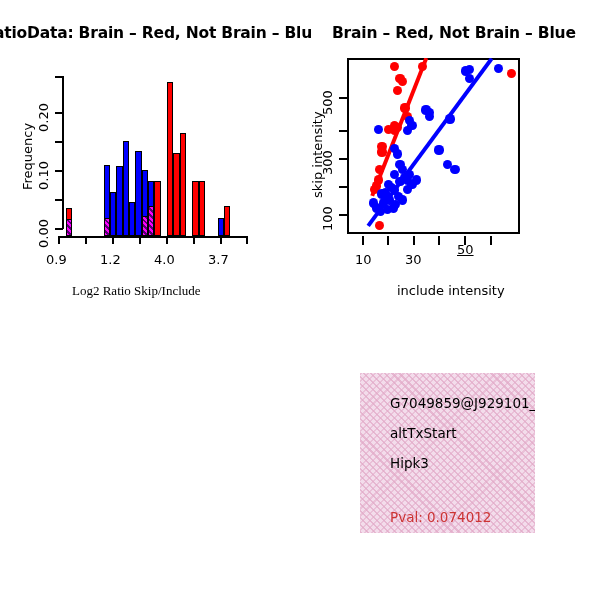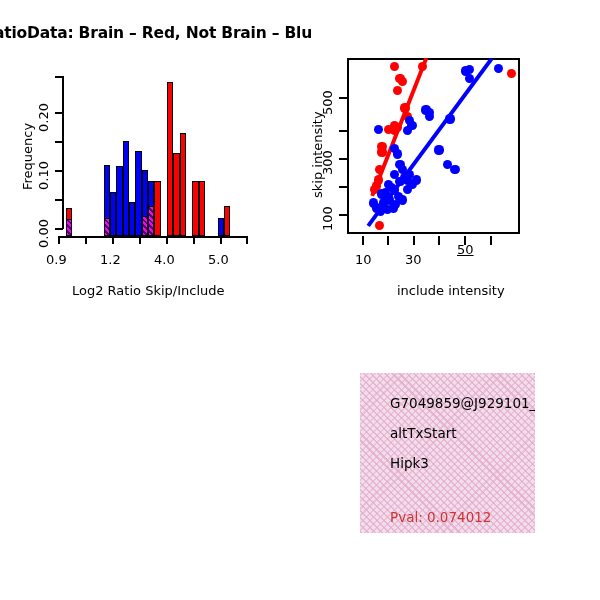--- a/index.html
+++ b/index.html
@@ -43,21 +43,21 @@
 </head>
 <body>
 
 <div class="page">
 
   <div class="panel" style="left:0;top:0;width:300px;height:300px;">
     <div class="ptitle" style="left:-6px;top:24px;">atioData: Brain – Red, Not Brain – Blu</div>
 
     <div class="ylab-rot" style="left:20px;top:190px;">Frequency</div>
 
-    <div class="axistitle" style="left:72px;top:283px;">Log2 Ratio Skip/Include</div>
+    <div class="axistitle" style="left:72px;top:283px;font-family:Liberation Serif, serif;">Log2 Ratio Skip/Include</div>
 
     <div class="axisline" style="left:62px;top:76px;width:2.2px;height:153px;"></div>
     <div class="tick" style="left:55px;top:228px;width:8px;height:2.2px;"></div>
     <div class="tick" style="left:55px;top:199px;width:8px;height:2.2px;"></div>
     <div class="tick" style="left:55px;top:170px;width:8px;height:2.2px;"></div>
     <div class="tick" style="left:55px;top:141px;width:8px;height:2.2px;"></div>
     <div class="tick" style="left:55px;top:112px;width:8px;height:2.2px;"></div>
     <div class="tick" style="left:55px;top:76px;width:8px;height:2.2px;"></div>
     <div class="ylab-rot" style="left:36px;top:248px;">0.00</div>
     <div class="ylab-rot" style="left:36px;top:190px;">0.10</div>
@@ -68,21 +68,21 @@
     <div class="tick" style="left:85px;top:236px;width:2.2px;height:8px;"></div>
     <div class="tick" style="left:112px;top:236px;width:2.2px;height:8px;"></div>
     <div class="tick" style="left:139px;top:236px;width:2.2px;height:8px;"></div>
     <div class="tick" style="left:166px;top:236px;width:2.2px;height:8px;"></div>
     <div class="tick" style="left:193px;top:236px;width:2.2px;height:8px;"></div>
     <div class="tick" style="left:220px;top:236px;width:2.2px;height:8px;"></div>
     <div class="tick" style="left:246px;top:236px;width:2.2px;height:8px;"></div>
     <div class="ticklabel" style="left:46px;top:252px;">0.9</div>
     <div class="ticklabel" style="left:100px;top:252px;">1.2</div>
     <div class="ticklabel" style="left:154px;top:252px;text-align:center;">4.0</div>
-    <div class="ticklabel" style="left:208px;top:252px;">5.0</div>
+    <div class="ticklabel" style="left:208px;top:252px;">3.7</div>
 
     <div id="bars-ratio">
         <div class="bar red" style="left: 65.6px; width: 6.33333px; top: 208.308px; height: 27.6923px;"></div>
         <div class="bar purple" style="left: 65.6px; width: 6.33333px; top: 218.769px; height: 17.2308px;"></div>
         <div class="bar blue" style="left: 103.6px; width: 6.33333px; top: 165.231px; height: 70.7692px;"></div>
         <div class="bar purple" style="left: 103.6px; width: 6.33333px; top: 217.538px; height: 18.4615px;"></div>
         <div class="bar blue" style="left: 109.933px; width: 6.33333px; top: 191.692px; height: 44.3077px;"></div>
         <div class="bar blue" style="left: 116.267px; width: 6.33333px; top: 166.462px; height: 69.5385px;"></div>
         <div class="bar blue" style="left: 122.6px; width: 6.33333px; top: 140.615px; height: 95.3846px;"></div>
         <div class="bar blue" style="left: 128.933px; width: 6.33333px; top: 202.154px; height: 33.8462px;"></div>
@@ -96,20 +96,21 @@
         <div class="bar red" style="left: 173.267px; width: 6.33333px; top: 152.923px; height: 83.0769px;"></div>
         <div class="bar red" style="left: 179.6px; width: 6.33333px; top: 132.615px; height: 103.385px;"></div>
         <div class="bar red" style="left: 192.267px; width: 6.33333px; top: 180.615px; height: 55.3846px;"></div>
         <div class="bar red" style="left: 198.6px; width: 6.33333px; top: 180.615px; height: 55.3846px;"></div>
         <div class="bar blue" style="left: 217.6px; width: 6.33333px; top: 217.538px; height: 18.4615px;"></div>
         <div class="bar red" style="left: 223.933px; width: 6.33333px; top: 206.462px; height: 29.5385px;"></div>
       </div>
   </div>
 
   <div class="panel" style="left:300px;top:0;width:300px;height:300px;">
+    <div class="ptitle" style="left:32px;top:24px;">Brain – Red, Not Brain – Blue</div>
 
     <div class="ylab-rot" style="left:10px;top:198px;">skip intensity</div>
 
     <div class="axistitle" style="left:97px;top:283px;">include intensity</div>
 
     <div class="boxframe" style="left:47px;top:58px;width:173px;height:176px;"></div>
 
     <div class="tick" style="left:39px;top:214px;width:9px;height:2.2px;"></div>
     <div class="tick" style="left:39px;top:186px;width:9px;height:2.2px;"></div>
     <div class="tick" style="left:39px;top:158px;width:9px;height:2.2px;"></div>

